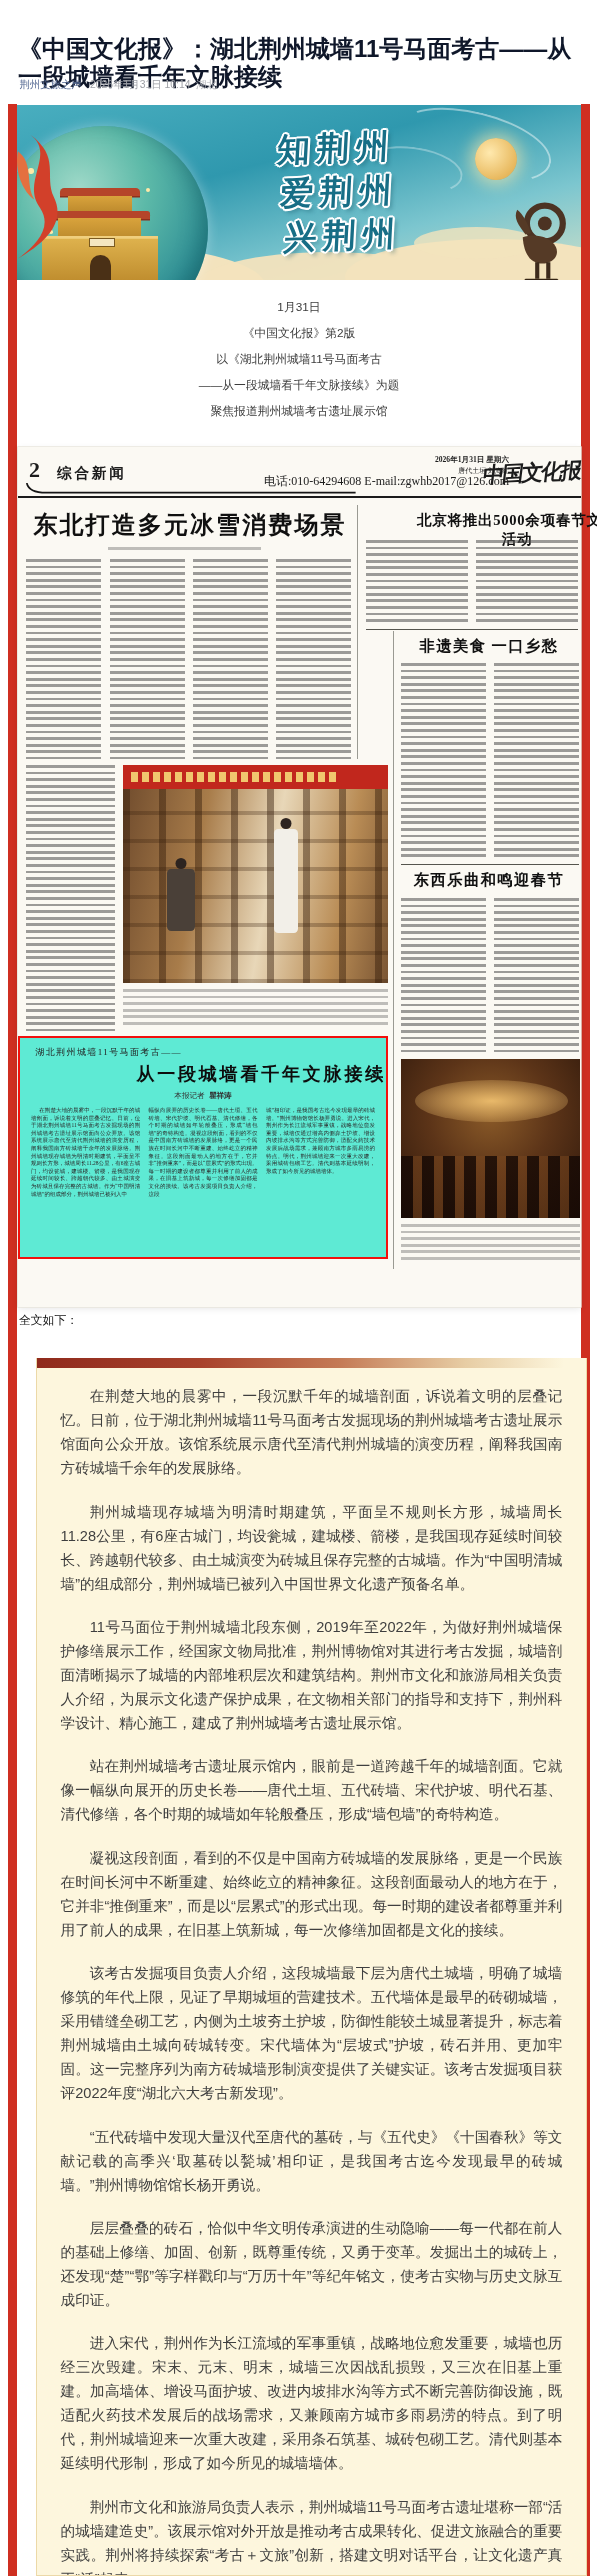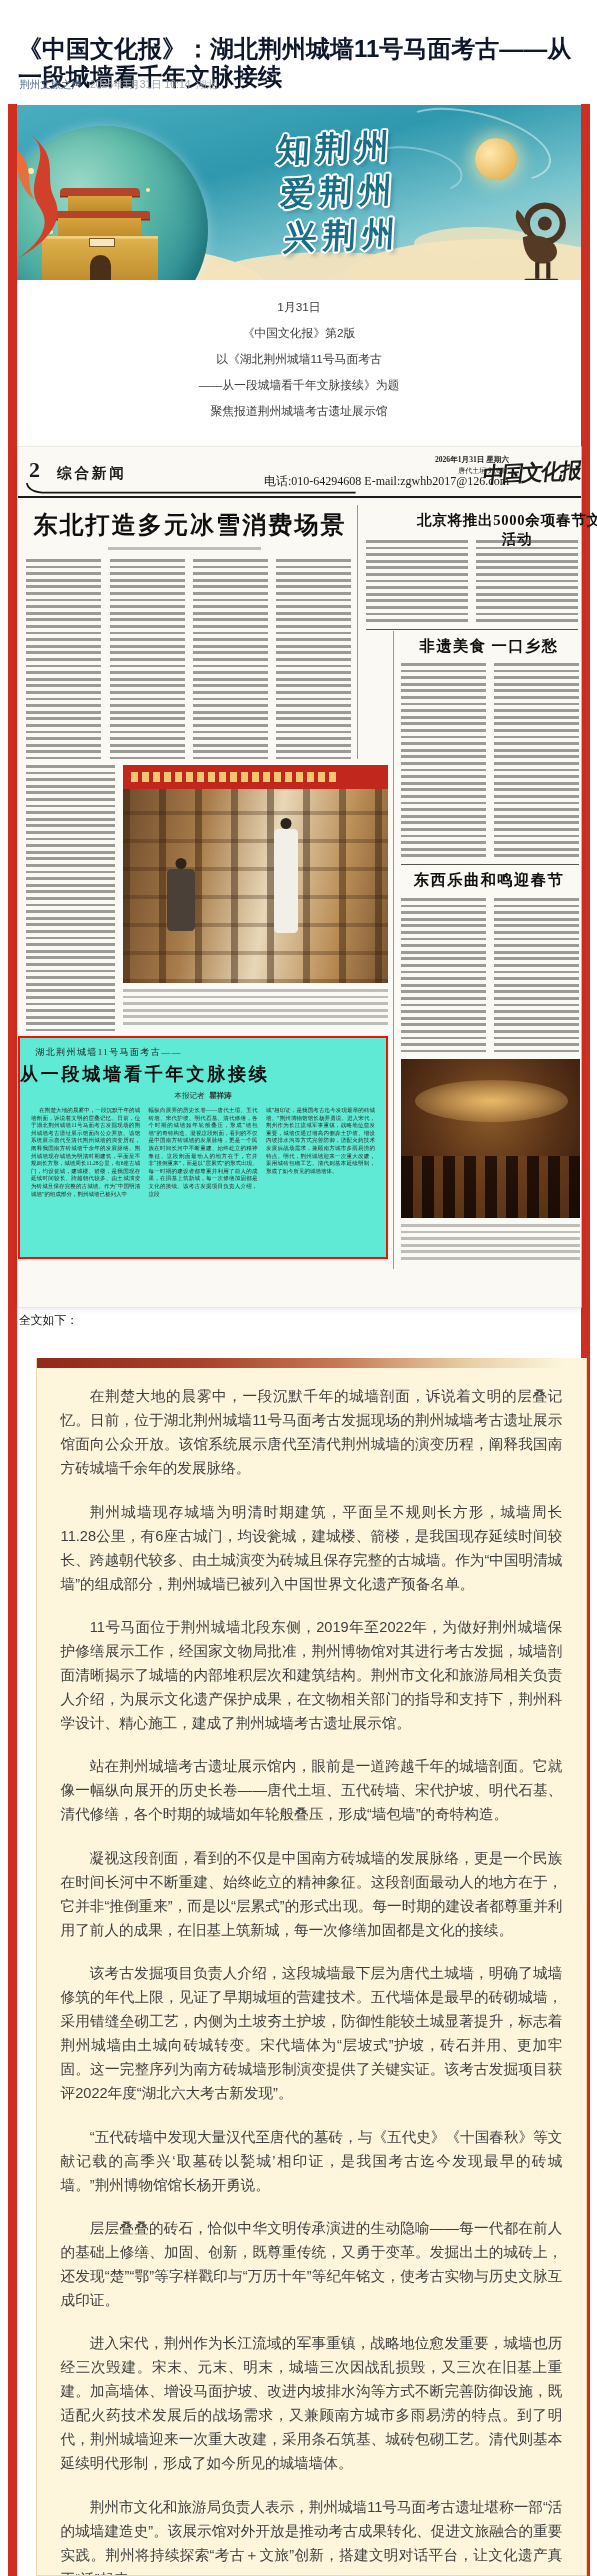--- a/index.html
+++ b/index.html
@@ -95,21 +95,21 @@
   .photo2{position:absolute;left:383px;top:612px;width:179px;height:159px;overflow:hidden;
     background:radial-gradient(circle at 50% 35%,#8a5a28 0%,#5c3418 45%,#2a150a 100%);}
   .stagelight{position:absolute;left:14px;top:21px;width:153px;height:42px;border-radius:50%;
     background:radial-gradient(#e9b96a,rgba(233,185,106,0));}
   .musicians{position:absolute;left:0;bottom:0;width:100%;height:62px;
     background:repeating-linear-gradient(90deg,rgba(20,8,4,.8) 0 12.5px,rgba(120,70,30,.5) 12.5px 21px);}
   .cap2{position:absolute;left:383px;top:777px;width:179px;height:40px;}
   
   .redbox{position:absolute;left:0px;top:589px;width:366px;height:219px;border:2.8px solid #f2100c;background:#5eead4;}
   .rb-eyebrow{position:absolute;left:15.3px;top:8.3px;font-size:9px;letter-spacing:1.4px;color:#222;}
-  .rb-title{position:absolute;left:0;top:23.6px;width:100%;text-align:left;font-size:18px;font-weight:bold;letter-spacing:2.8px;color:#0d0d0d;font-family:Liberation Mono, monospace;}
+  .rb-title{position:absolute;left:0;top:23.6px;width:100%;text-align:right;font-size:18px;font-weight:bold;letter-spacing:2.8px;color:#0d0d0d;font-family:Liberation Mono, monospace;}
   .rb-byline{position:absolute;left:0;top:53px;width:100%;text-align:center;font-size:7.6px;color:#333;}
   .rb-byline b{margin-left:4.2px;}
   .rb-cols{position:absolute;left:11px;right:11px;top:69px;bottom:8.3px;display:flex;gap:8.3px;overflow:hidden;}
   .rb-cols>div{flex:1;font-size:5.5px;line-height:7.6px;text-align:justify;color:#2a2a2a;overflow:hidden;
     font-family:"Liberation Serif","DejaVu Serif",serif;}
   .rb-cols .ind{text-indent:1.5em;}
 
   
   .fulltext-label{position:absolute;top:1313px;left:19px;font-size:11.8px;color:#161616;}
   .cbox{position:absolute;top:1358px;left:36px;width:551px;height:1218px;background:#fdf6dd;

